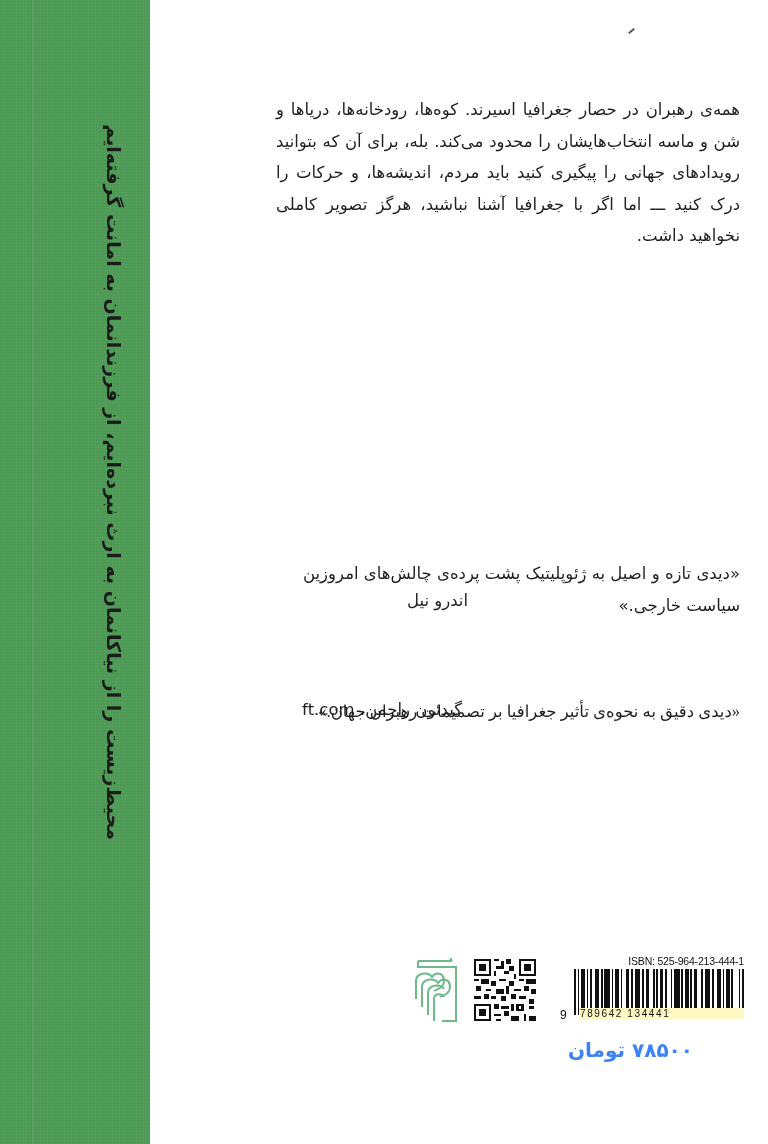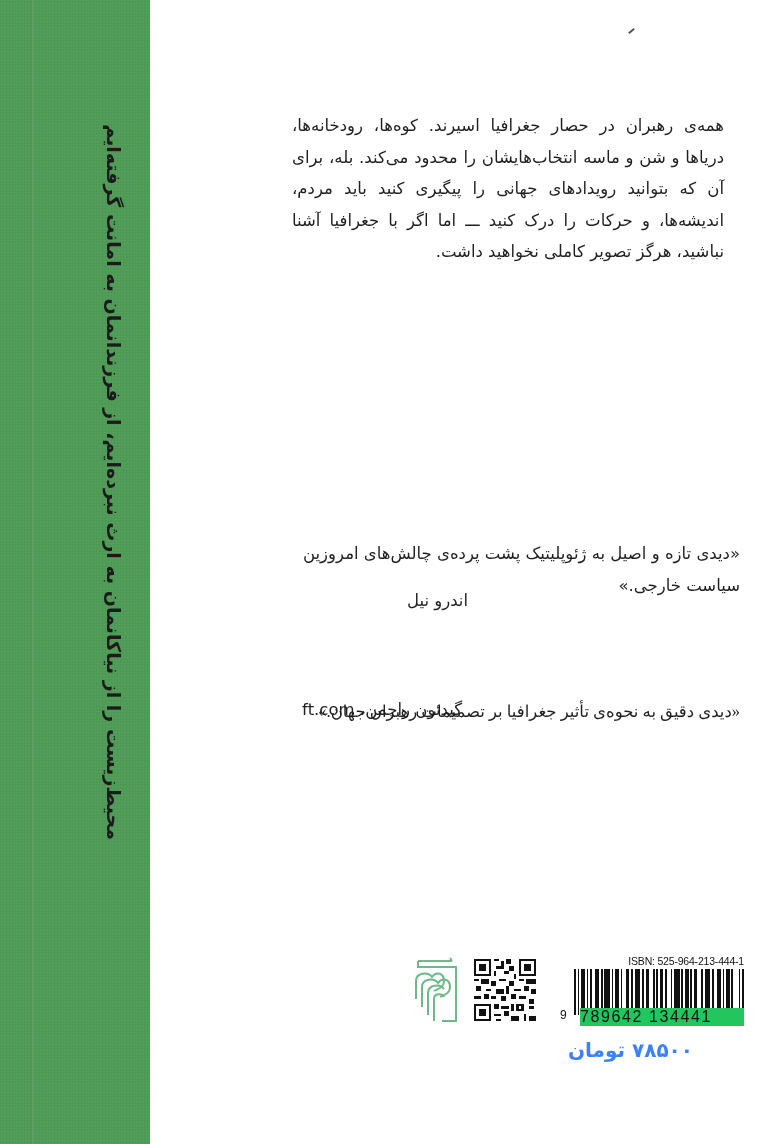--- a/index.html
+++ b/index.html
@@ -35,29 +35,29 @@
     }
     .mark {
       position: absolute; left: 628px; top: 30px; width: 7px; height: 2px;
       background: #555; transform: rotate(-40deg);
     }
     .body-text {
       position: absolute; right: 28px; top: 94px; width: 464px;
       direction: rtl; text-align: justify; text-align-last: right;
       font-size: 16.5px; line-height: 31.5px; color: #1f1f1f;
     }
-    .body-text p { margin: 16px; }
+    .body-text p { margin: 0; }
     .body-text em { font-style: italic; font-weight: bold; }
     .quote {
       position: absolute; right: 28px; width: 464px;
       direction: rtl; text-align: right;
       font-size: 16.5px; line-height: 31.5px; color: #1f1f1f;
     }
     .quote p { margin: 0; }
-    .q1 { top: 538px; }
+    .q1 { top: 558px; }
     .q2 { top: 696px; font-family: Liberation Serif, serif; }
     .author {
       position: absolute; direction: rtl; text-align: right;
       font-size: 16.5px; line-height: 24px; color: #1f1f1f;
       left: 268px; width: 200px;
     }
     .a1 { top: 589px; }
     .a2 { top: 698px; left: 262px; }
     .bottom {
       position: absolute; left: 412px; top: 955px; width: 330px; height: 70px;
@@ -70,22 +70,22 @@
       font-family: "Liberation Sans", sans-serif;
       font-size: 10.5px; color: #111; letter-spacing: -0.2px; white-space: nowrap;
     }
     .barcode { position: absolute; left: 14px; top: 14px; width: 170px; height: 46px; }
     .bc-digit-lead {
       position: absolute; left: 0; top: 53px;
       font-family: "Liberation Sans", sans-serif; font-size: 12px; color: #111;
     }
     .bc-digits {
       position: absolute; left: 20px; top: 53px; width: 164px;
-      font-family: "Liberation Sans", sans-serif; font-size: 16px; color: #111;
-      letter-spacing: 1.6px; background: #22c55e; white-space: nowrap;
+      font-family: "Liberation Sans", sans-serif; font-size: 10px; color: #111;
+      letter-spacing: 1.6px; background: #fef9c3; white-space: nowrap;
     }
     .price {
       position: absolute; left: 568px; top: 1038px;
       direction: rtl; font-size: 20px; font-weight: bold; color: #3b82f6;
       white-space: nowrap;
     }
   </style>
 </head>
 <body>
 

